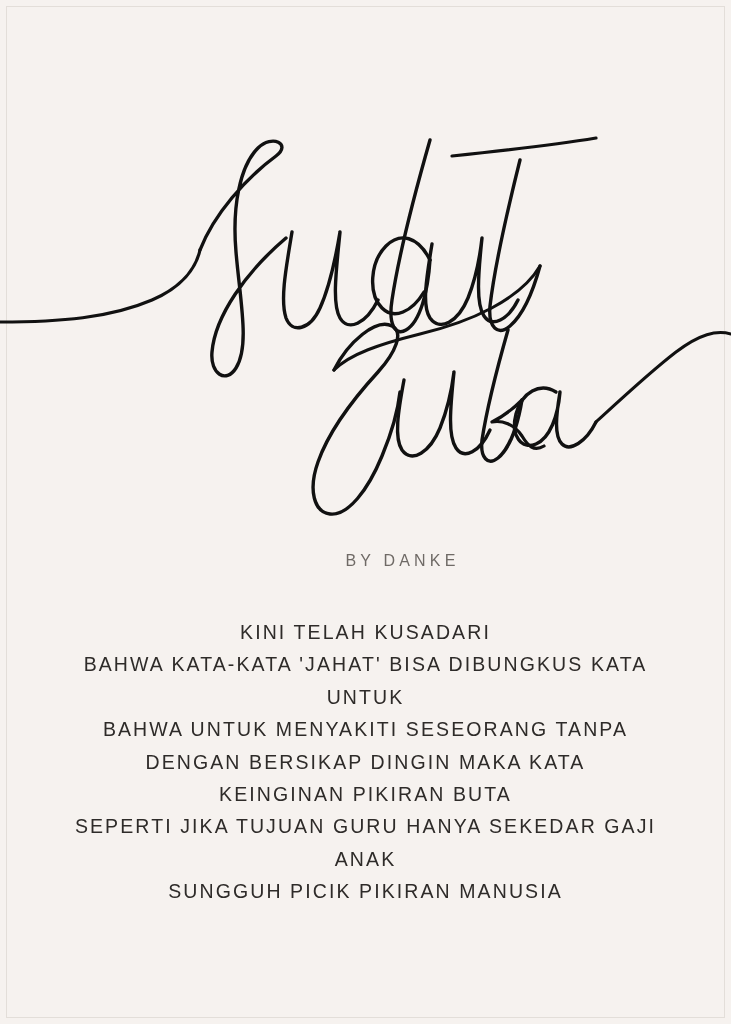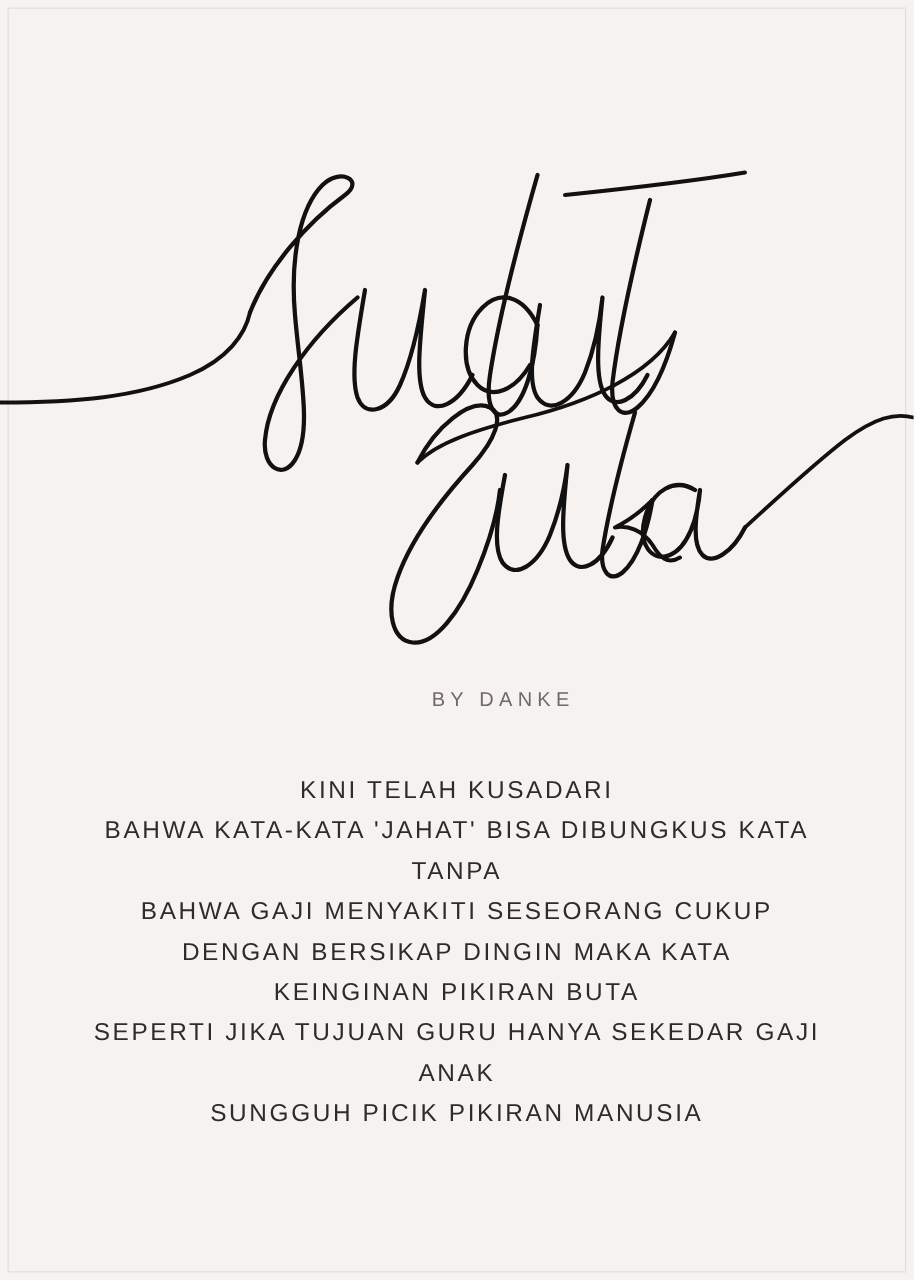--- a/index.html
+++ b/index.html
@@ -106,22 +106,22 @@
 
       <path d="M596 422 C 620 400, 650 372, 676 352 C 700 334, 716 330, 731 334" stroke-width="3.0"></path>
     </g>
   </svg>
 
   <div class="byline">BY DANKE</div>
 
   <div class="poem">
     <span class="line">KINI TELAH KUSADARI</span>
     <span class="line">BAHWA KATA-KATA 'JAHAT' BISA DIBUNGKUS KATA</span>
-    <span class="line">TANPA</span>
-    <span class="line">BAHWA GAJI MENYAKITI SESEORANG CUKUP</span>
+    <span class="line">UNTUK</span>
+    <span class="line">BAHWA UNTUK MENYAKITI SESEORANG TANPA</span>
     <span class="line">DENGAN BERSIKAP DINGIN MAKA KATA</span>
     <span class="line">KEINGINAN PIKIRAN BUTA</span>
     <span class="line">SEPERTI JIKA TUJUAN GURU HANYA SEKEDAR GAJI</span>
     <span class="line">ANAK</span>
     <span class="line">SUNGGUH PICIK PIKIRAN MANUSIA</span>
   </div>
 
 </div>
 
 </body></html>

